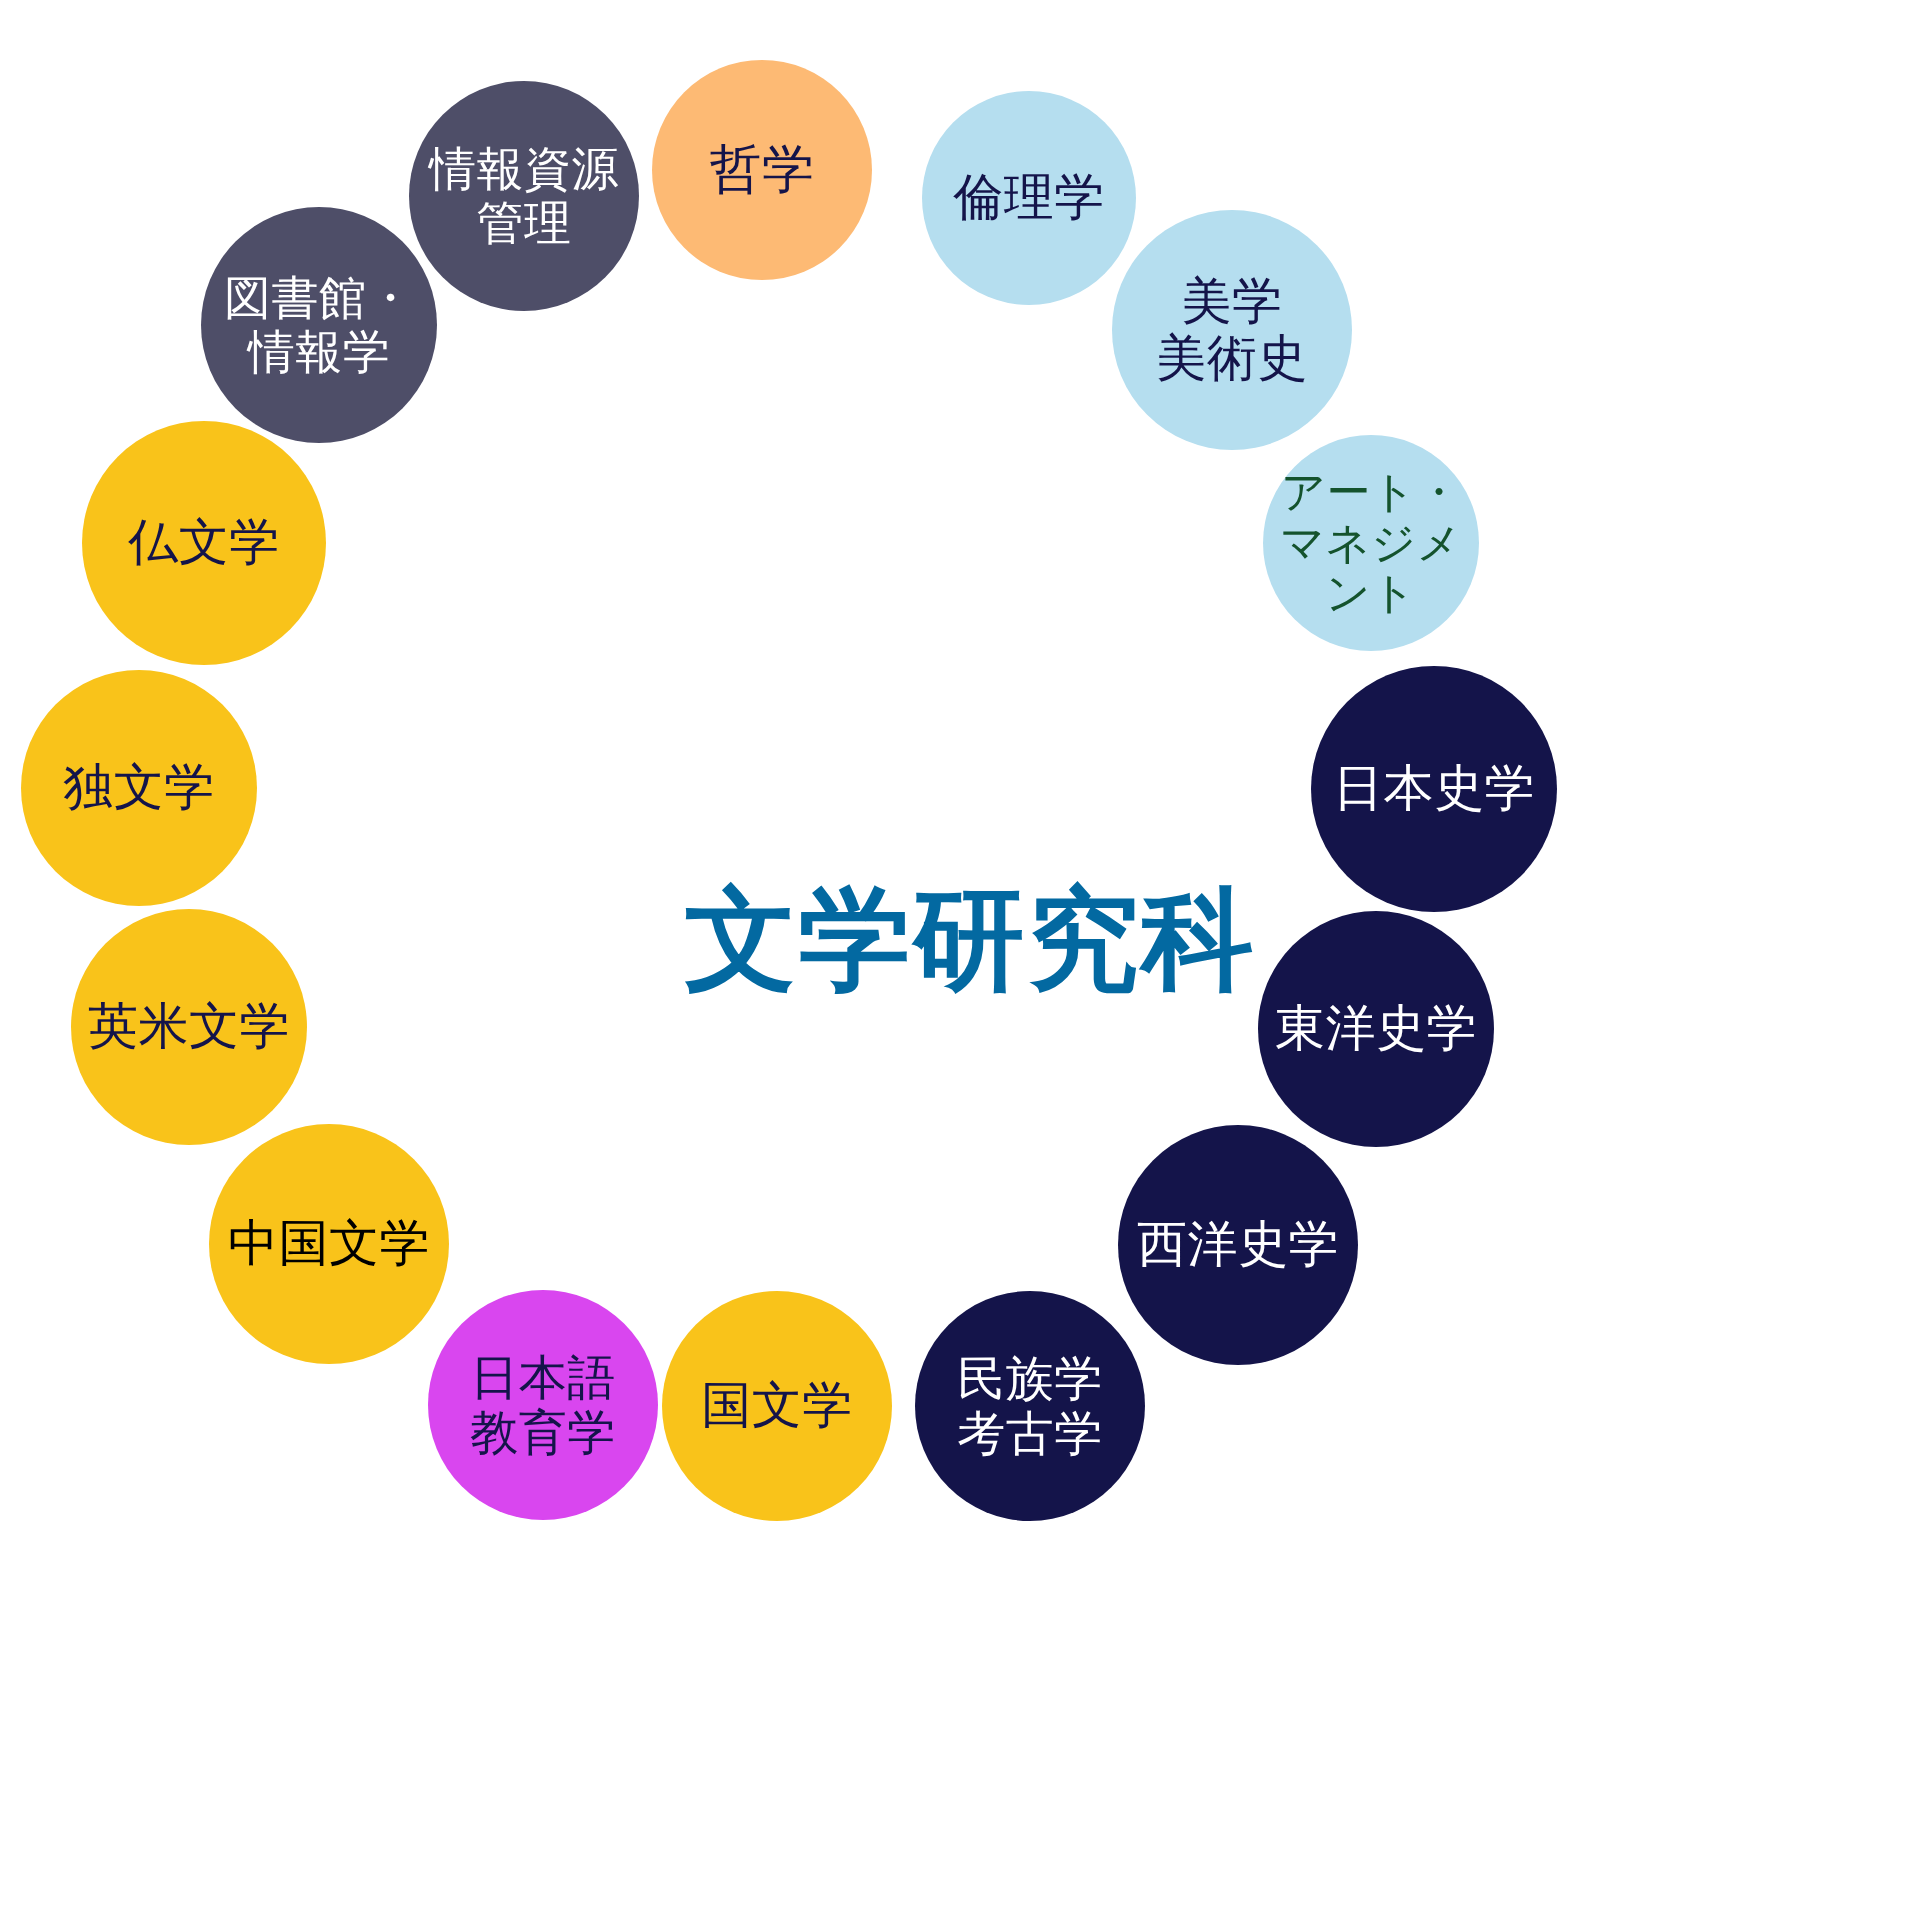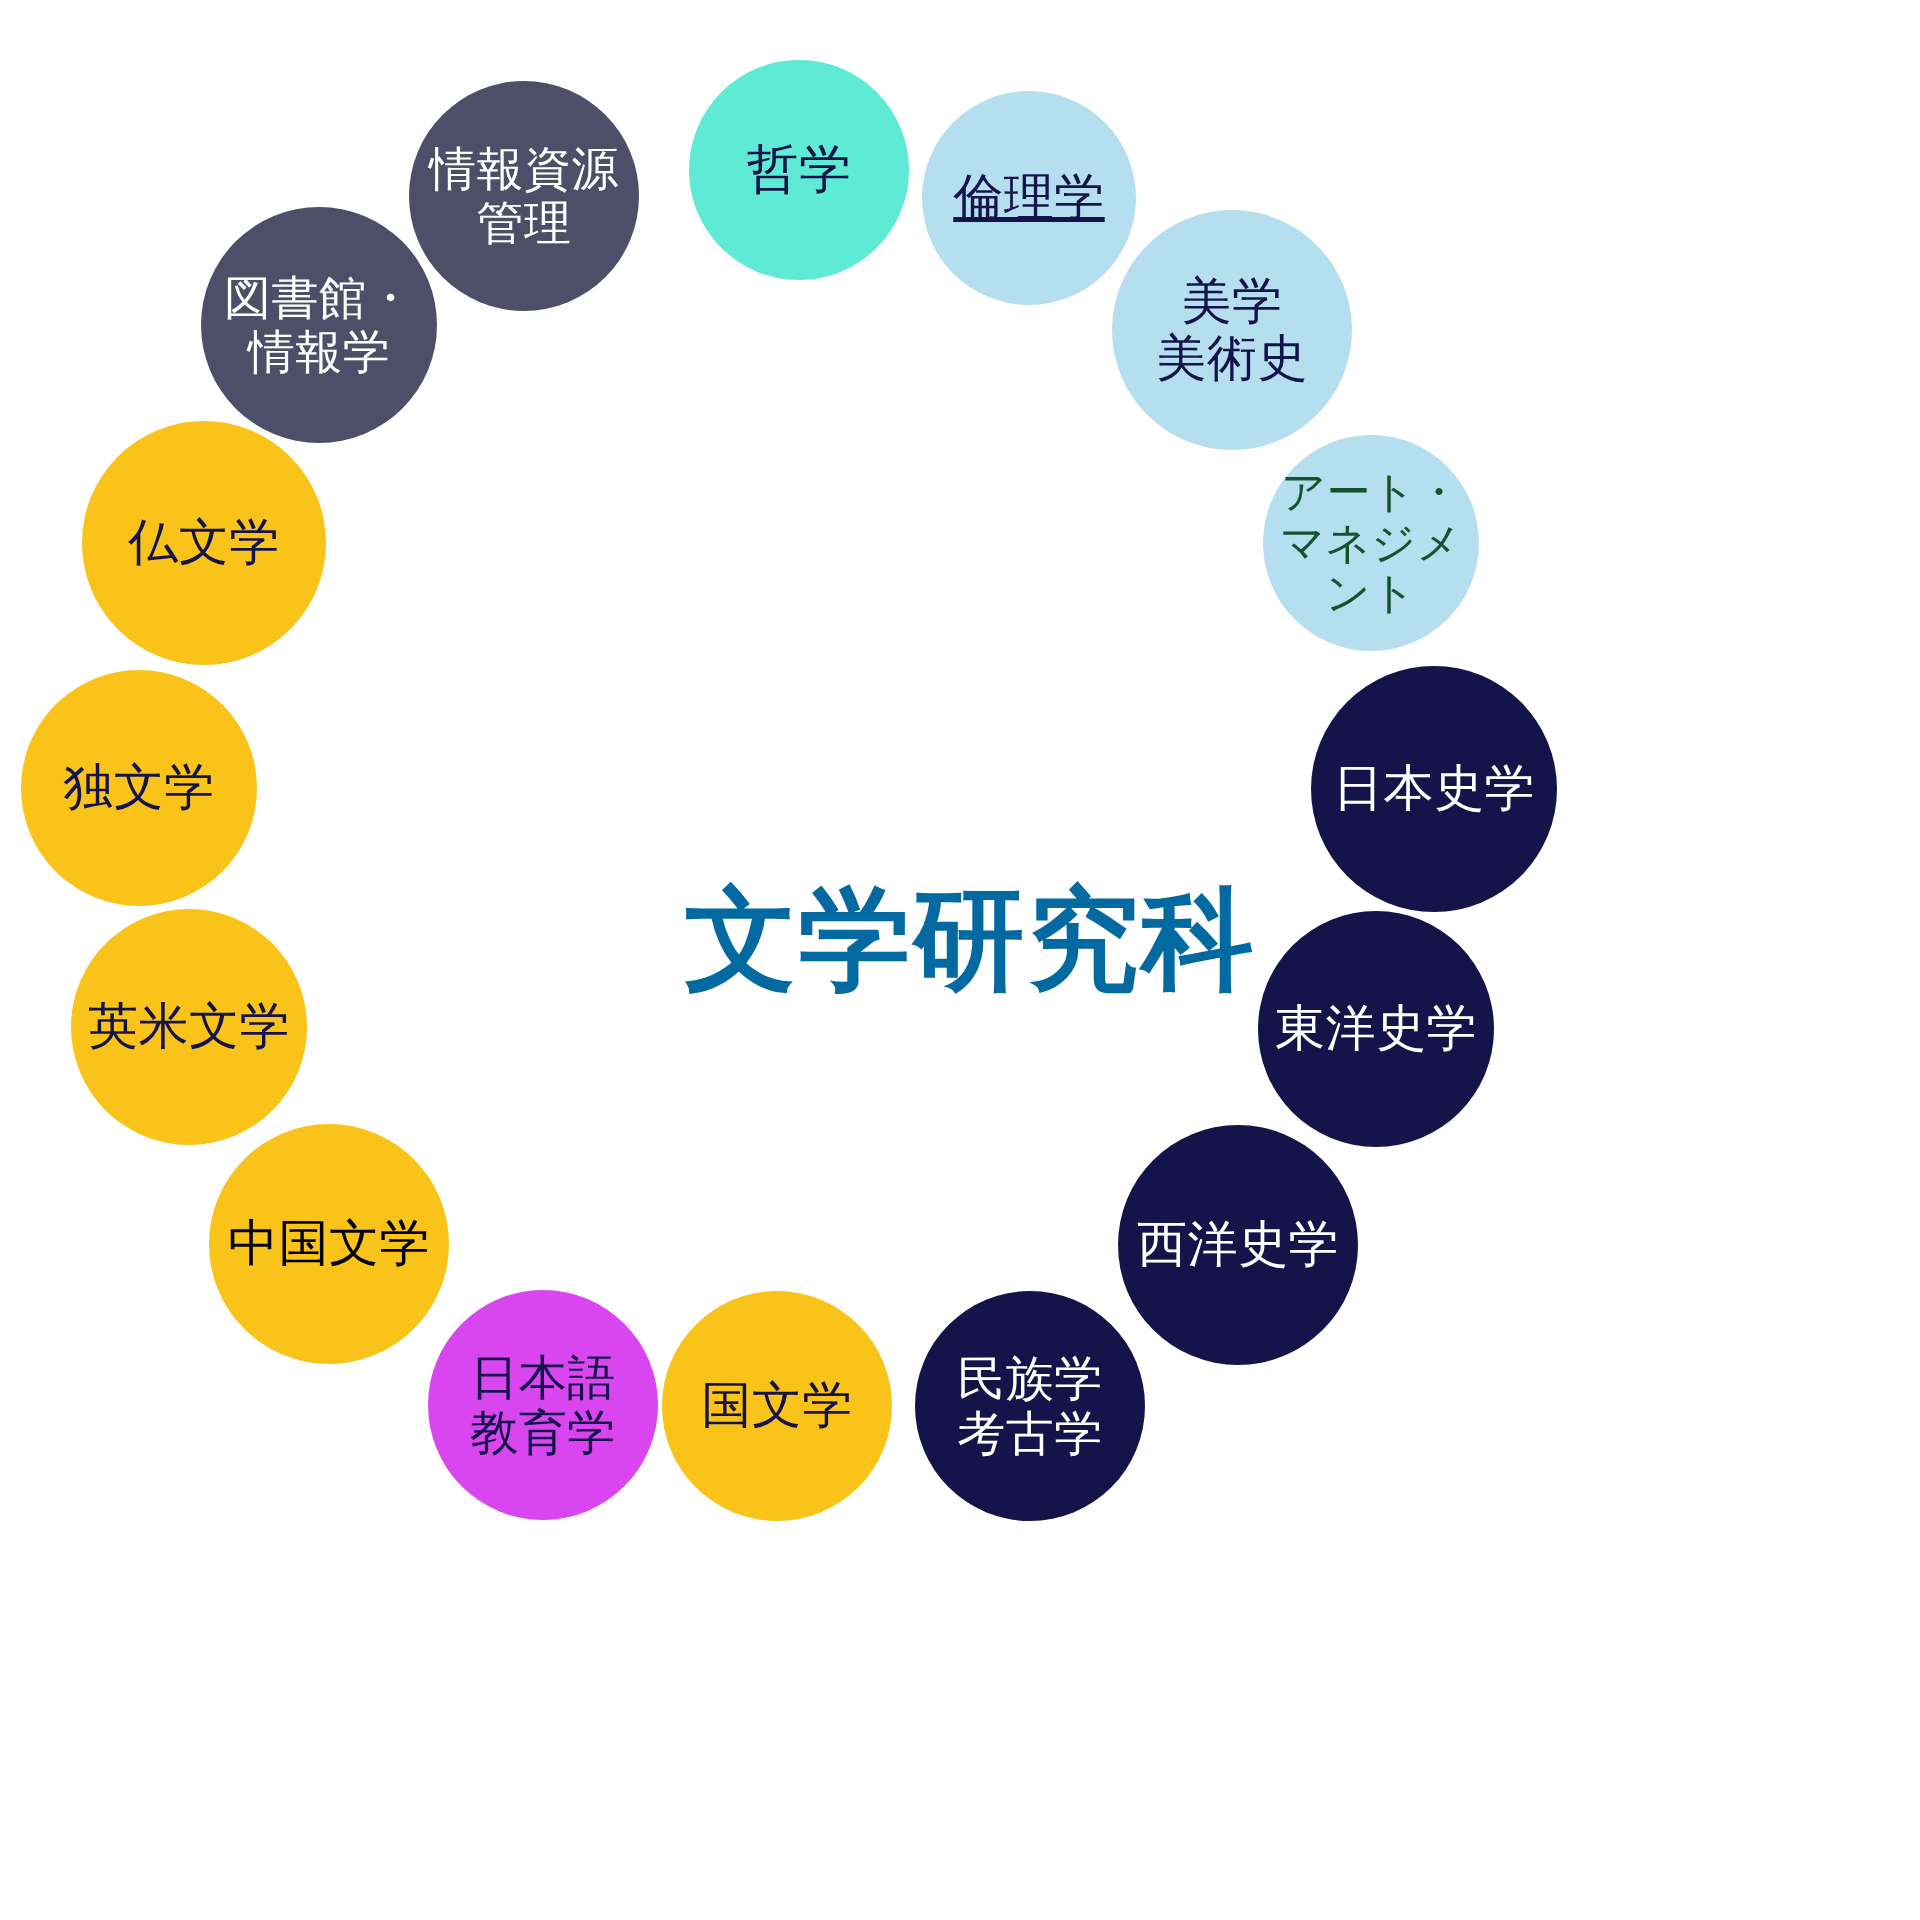--- a/index.html
+++ b/index.html
@@ -42,24 +42,24 @@
     letter-spacing: 0.02em;
     white-space: nowrap;
   }
 </style>
 </head>
 <body>
 
 <div id="stage">
 
   <div id="bubbles">
-      <div class="bubble" style="left: 689px; top: 60px; width: 220px; height: 220px; background: #5eead4; color: rgb(20, 20, 74); font-size: 52px;">
+      <div class="bubble" style="left: 652px; top: 60px; width: 220px; height: 220px; background: #fdba74; color: rgb(20, 20, 74); font-size: 52px;">
         <span class="lbl">哲学</span>
       </div>
-      <div class="bubble" style="left: 922px; top: 91px; width: 214px; height: 214px; background: rgb(181, 222, 239); color: rgb(20, 20, 74); font-size: 50px; text-decoration: underline;">
+      <div class="bubble" style="left: 922px; top: 91px; width: 214px; height: 214px; background: rgb(181, 222, 239); color: rgb(20, 20, 74); font-size: 50px;">
         <span class="lbl">倫理学</span>
       </div>
       <div class="bubble" style="left: 1112px; top: 210px; width: 240px; height: 240px; background: rgb(181, 222, 239); color: rgb(20, 20, 74); font-size: 50px;">
         <span class="lbl">美学
 美術史</span>
       </div>
       <div class="bubble" style="left: 1263px; top: 435px; width: 216px; height: 216px; background: rgb(181, 222, 239); color: #14532d; font-size: 44px;">
         <span class="lbl">アート・
 マネジメント</span>
       </div>

